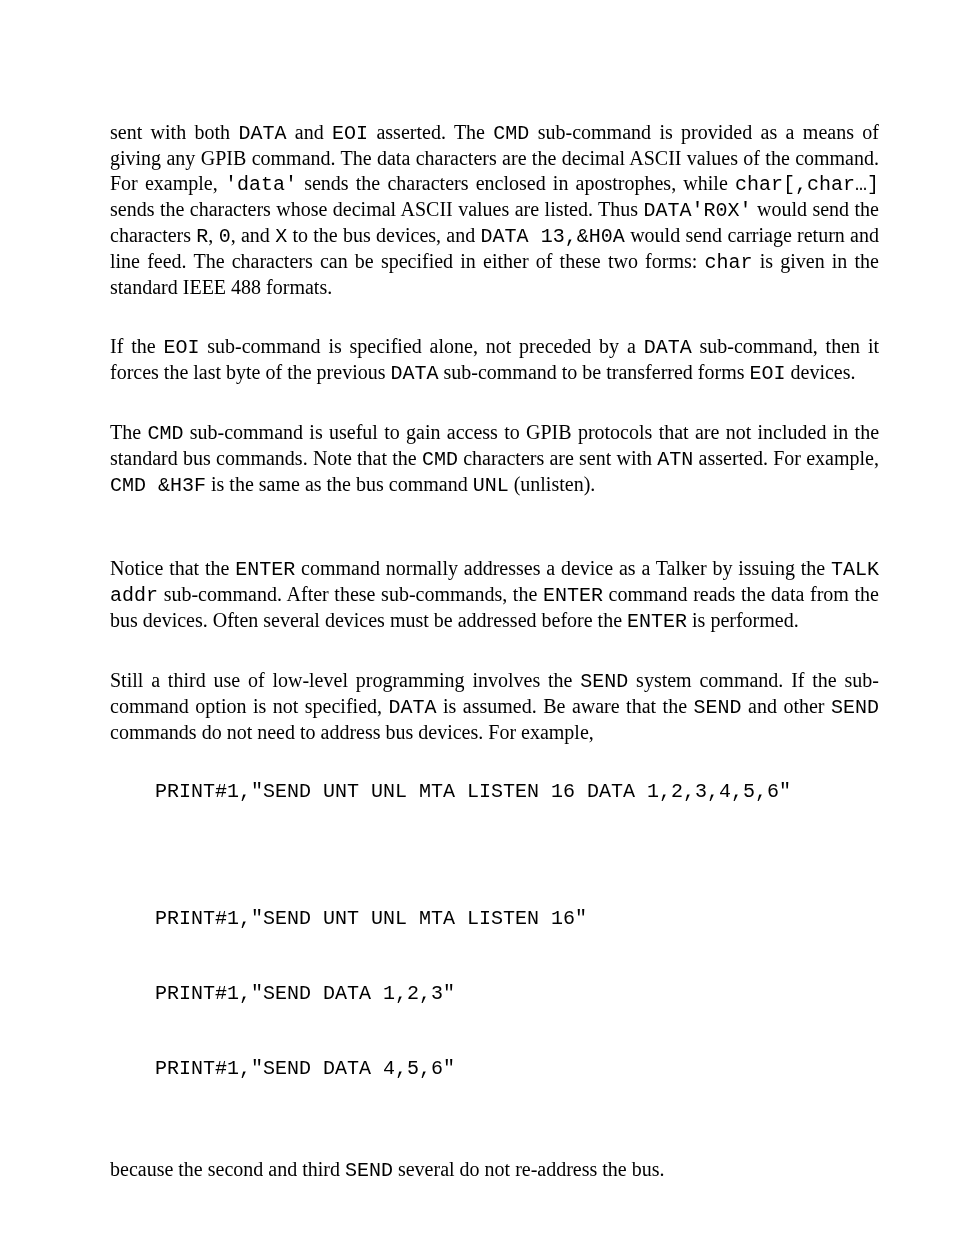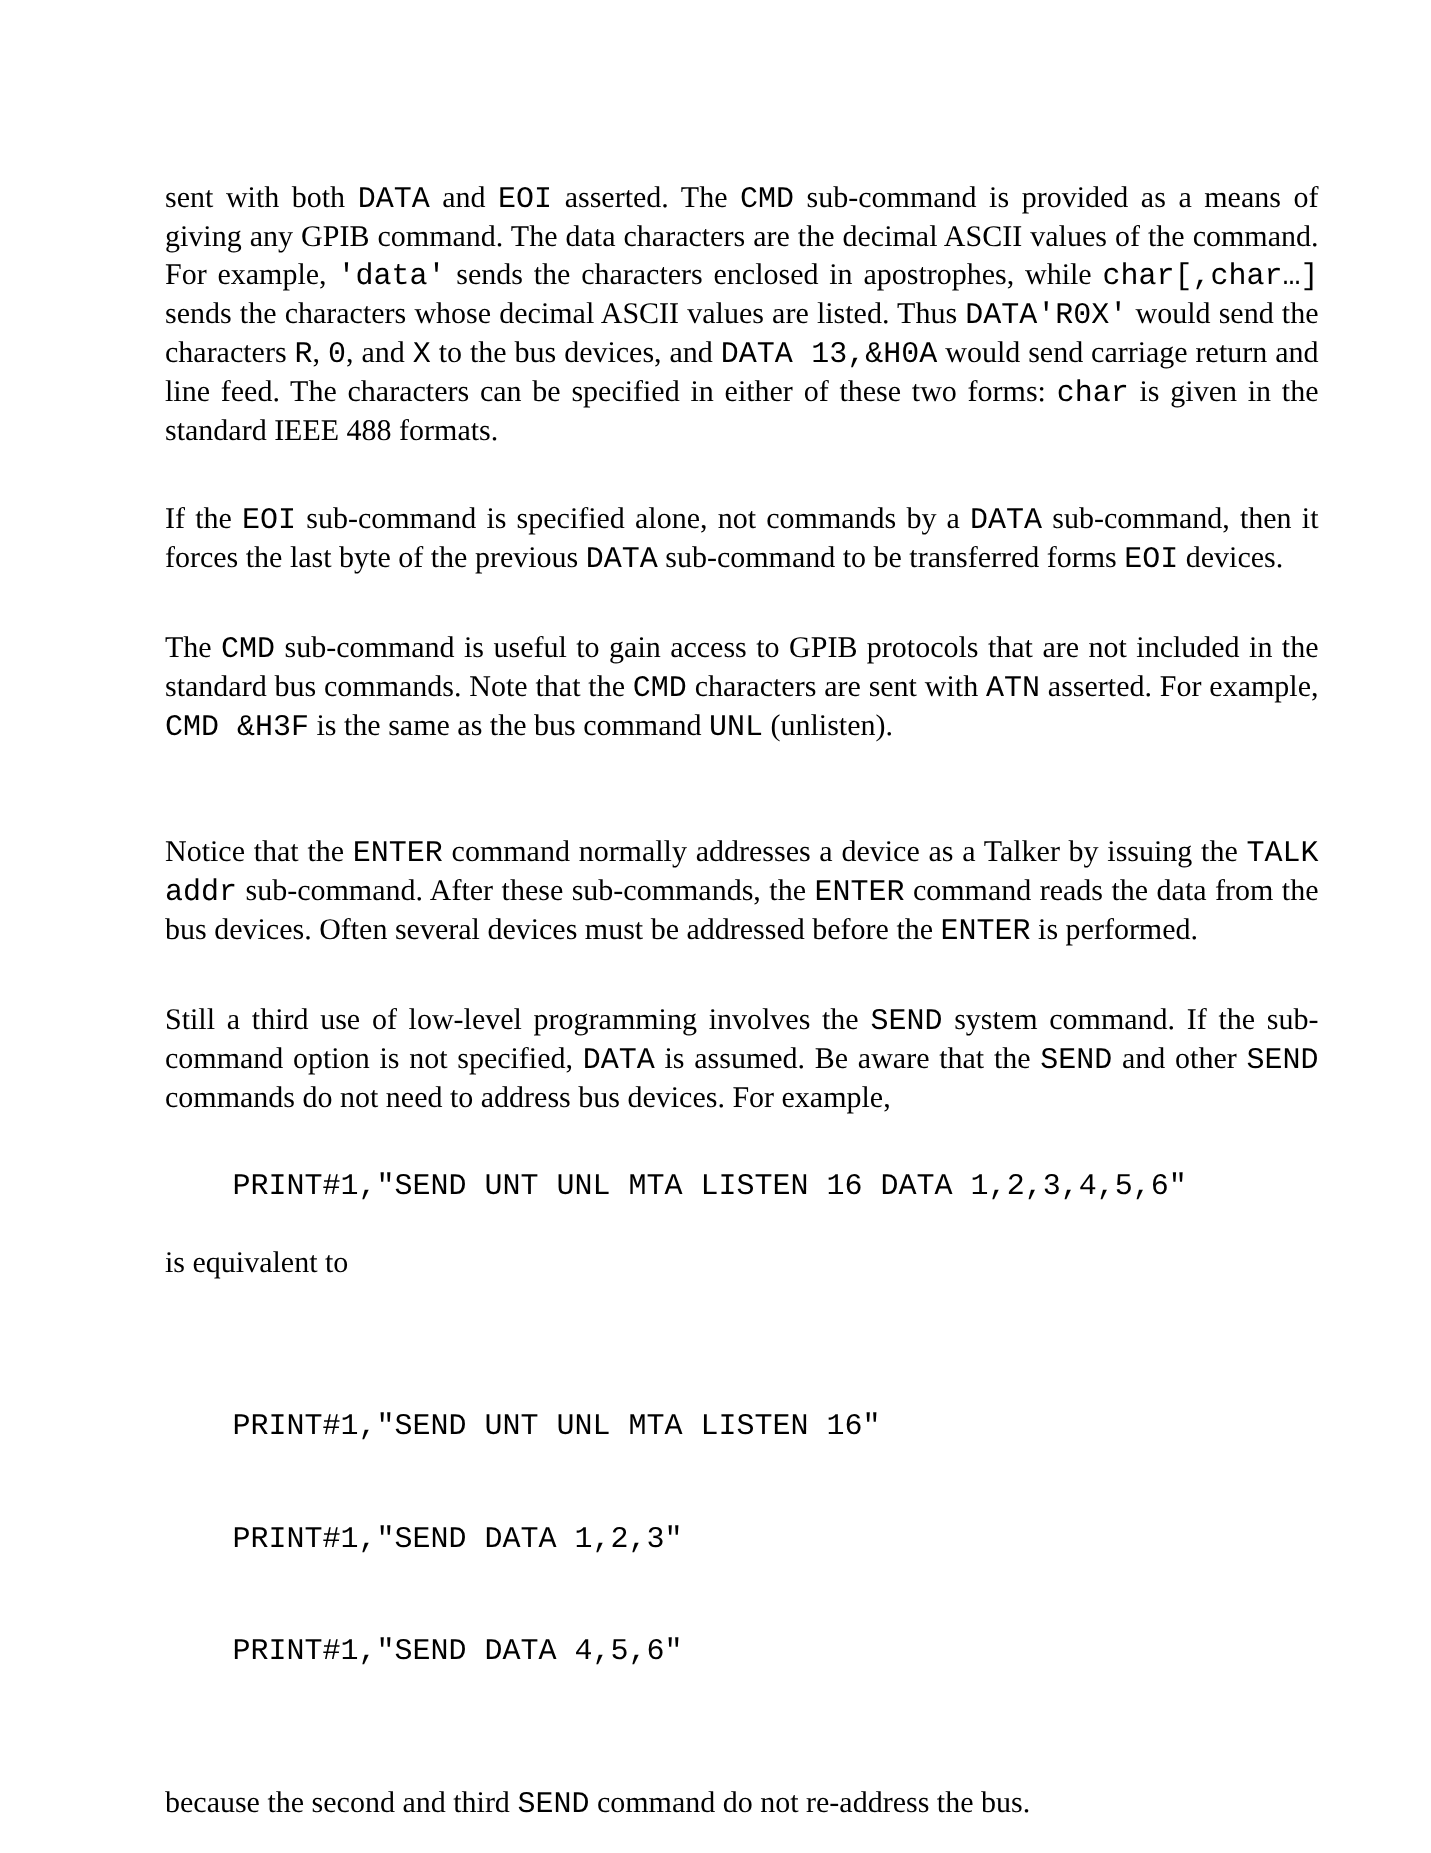--- a/index.html
+++ b/index.html
@@ -35,21 +35,21 @@
 
 <div class="page">
 
   <div class="section justify">
     <span>sent with both </span><span class="mono">DATA</span><span> and </span><span class="mono">EOI</span><span> asserted. The </span><span class="mono">CMD</span><span> sub-command is provided as a means of giving any GPIB command. The data characters are the decimal ASCII values of the command. For example, </span><span class="mono">'data'</span><span> sends the characters enclosed in apostrophes, while </span><span class="mono">char[,char…]</span><span> sends the characters whose decimal ASCII values are listed. Thus </span><span class="mono">DATA'R0X'</span><span> would send the characters </span><span class="mono">R</span><span>, </span><span class="mono">0</span><span>, and </span><span class="mono">X</span><span> to the bus devices, and </span><span class="mono">DATA 13,&amp;H0A</span><span> would send carriage return and line feed. The characters can be specified in either of these two forms: </span><span class="mono">char</span><span> is given in the standard IEEE 488 formats.</span>
   </div>
 
   <div style="height:26px"></div>
 
   <div class="section justify">
-    <span>If the </span><span class="mono">EOI</span><span> sub-command is specified alone, not commands by a </span><span class="mono">DATA</span><span> sub-command, then it forces the last byte of the previous </span><span class="mono">DATA</span><span> sub-command to be transferred forms </span><span class="mono">EOI</span><span> devices.</span>
+    <span>If the </span><span class="mono">EOI</span><span> sub-command is specified alone, not preceded by a </span><span class="mono">DATA</span><span> sub-command, then it forces the last byte of the previous </span><span class="mono">DATA</span><span> sub-command to be transferred forms </span><span class="mono">EOI</span><span> devices.</span>
   </div>
 
   <div style="height:26px"></div>
 
   <div class="section justify">
     <span>The </span><span class="mono">CMD</span><span> sub-command is useful to gain access to GPIB protocols that are not included in the standard bus commands. Note that the </span><span class="mono">CMD</span><span> characters are sent with </span><span class="mono">ATN</span><span> asserted. For example, </span><span class="mono">CMD &amp;H3F</span><span> is the same as the bus command </span><span class="mono">UNL</span><span> (unlisten).</span>
   </div>
 
   <div style="height:50px"></div>
 
@@ -62,29 +62,28 @@
   <div class="section justify">
     <span>Still a third use of low-level programming involves the </span><span class="mono">SEND</span><span> system command. If the sub-command option is not specified, </span><span class="mono">DATA</span><span> is assumed. Be aware that the </span><span class="mono">SEND</span><span> and other </span><span class="mono">SEND</span><span> commands do not need to address bus devices. For example,</span>
   </div>
 
   <div style="height:26px"></div>
 
   <div class="code-block">PRINT#1,"SEND UNT UNL MTA LISTEN 16 DATA 1,2,3,4,5,6"</div>
 
   <div style="height:26px"></div>
 
-  <div class="section">is equivalent to</div>
 
   <div style="height:26px"></div>
 
   <div class="code-block">
     <div>PRINT#1,"SEND UNT UNL MTA LISTEN 16"</div>
     <div>PRINT#1,"SEND DATA 1,2,3"</div>
     <div>PRINT#1,"SEND DATA 4,5,6"</div>
   </div>
 
   <div style="height:26px"></div>
 
   <div class="section justify">
-    <span>because the second and third </span><span class="mono">SEND</span><span> command do not re-address the bus.</span>
+    <span>because the second and third </span><span class="mono">SEND</span><span> several do not re-address the bus.</span>
   </div>
 
 </div>
 
 </body></html>

